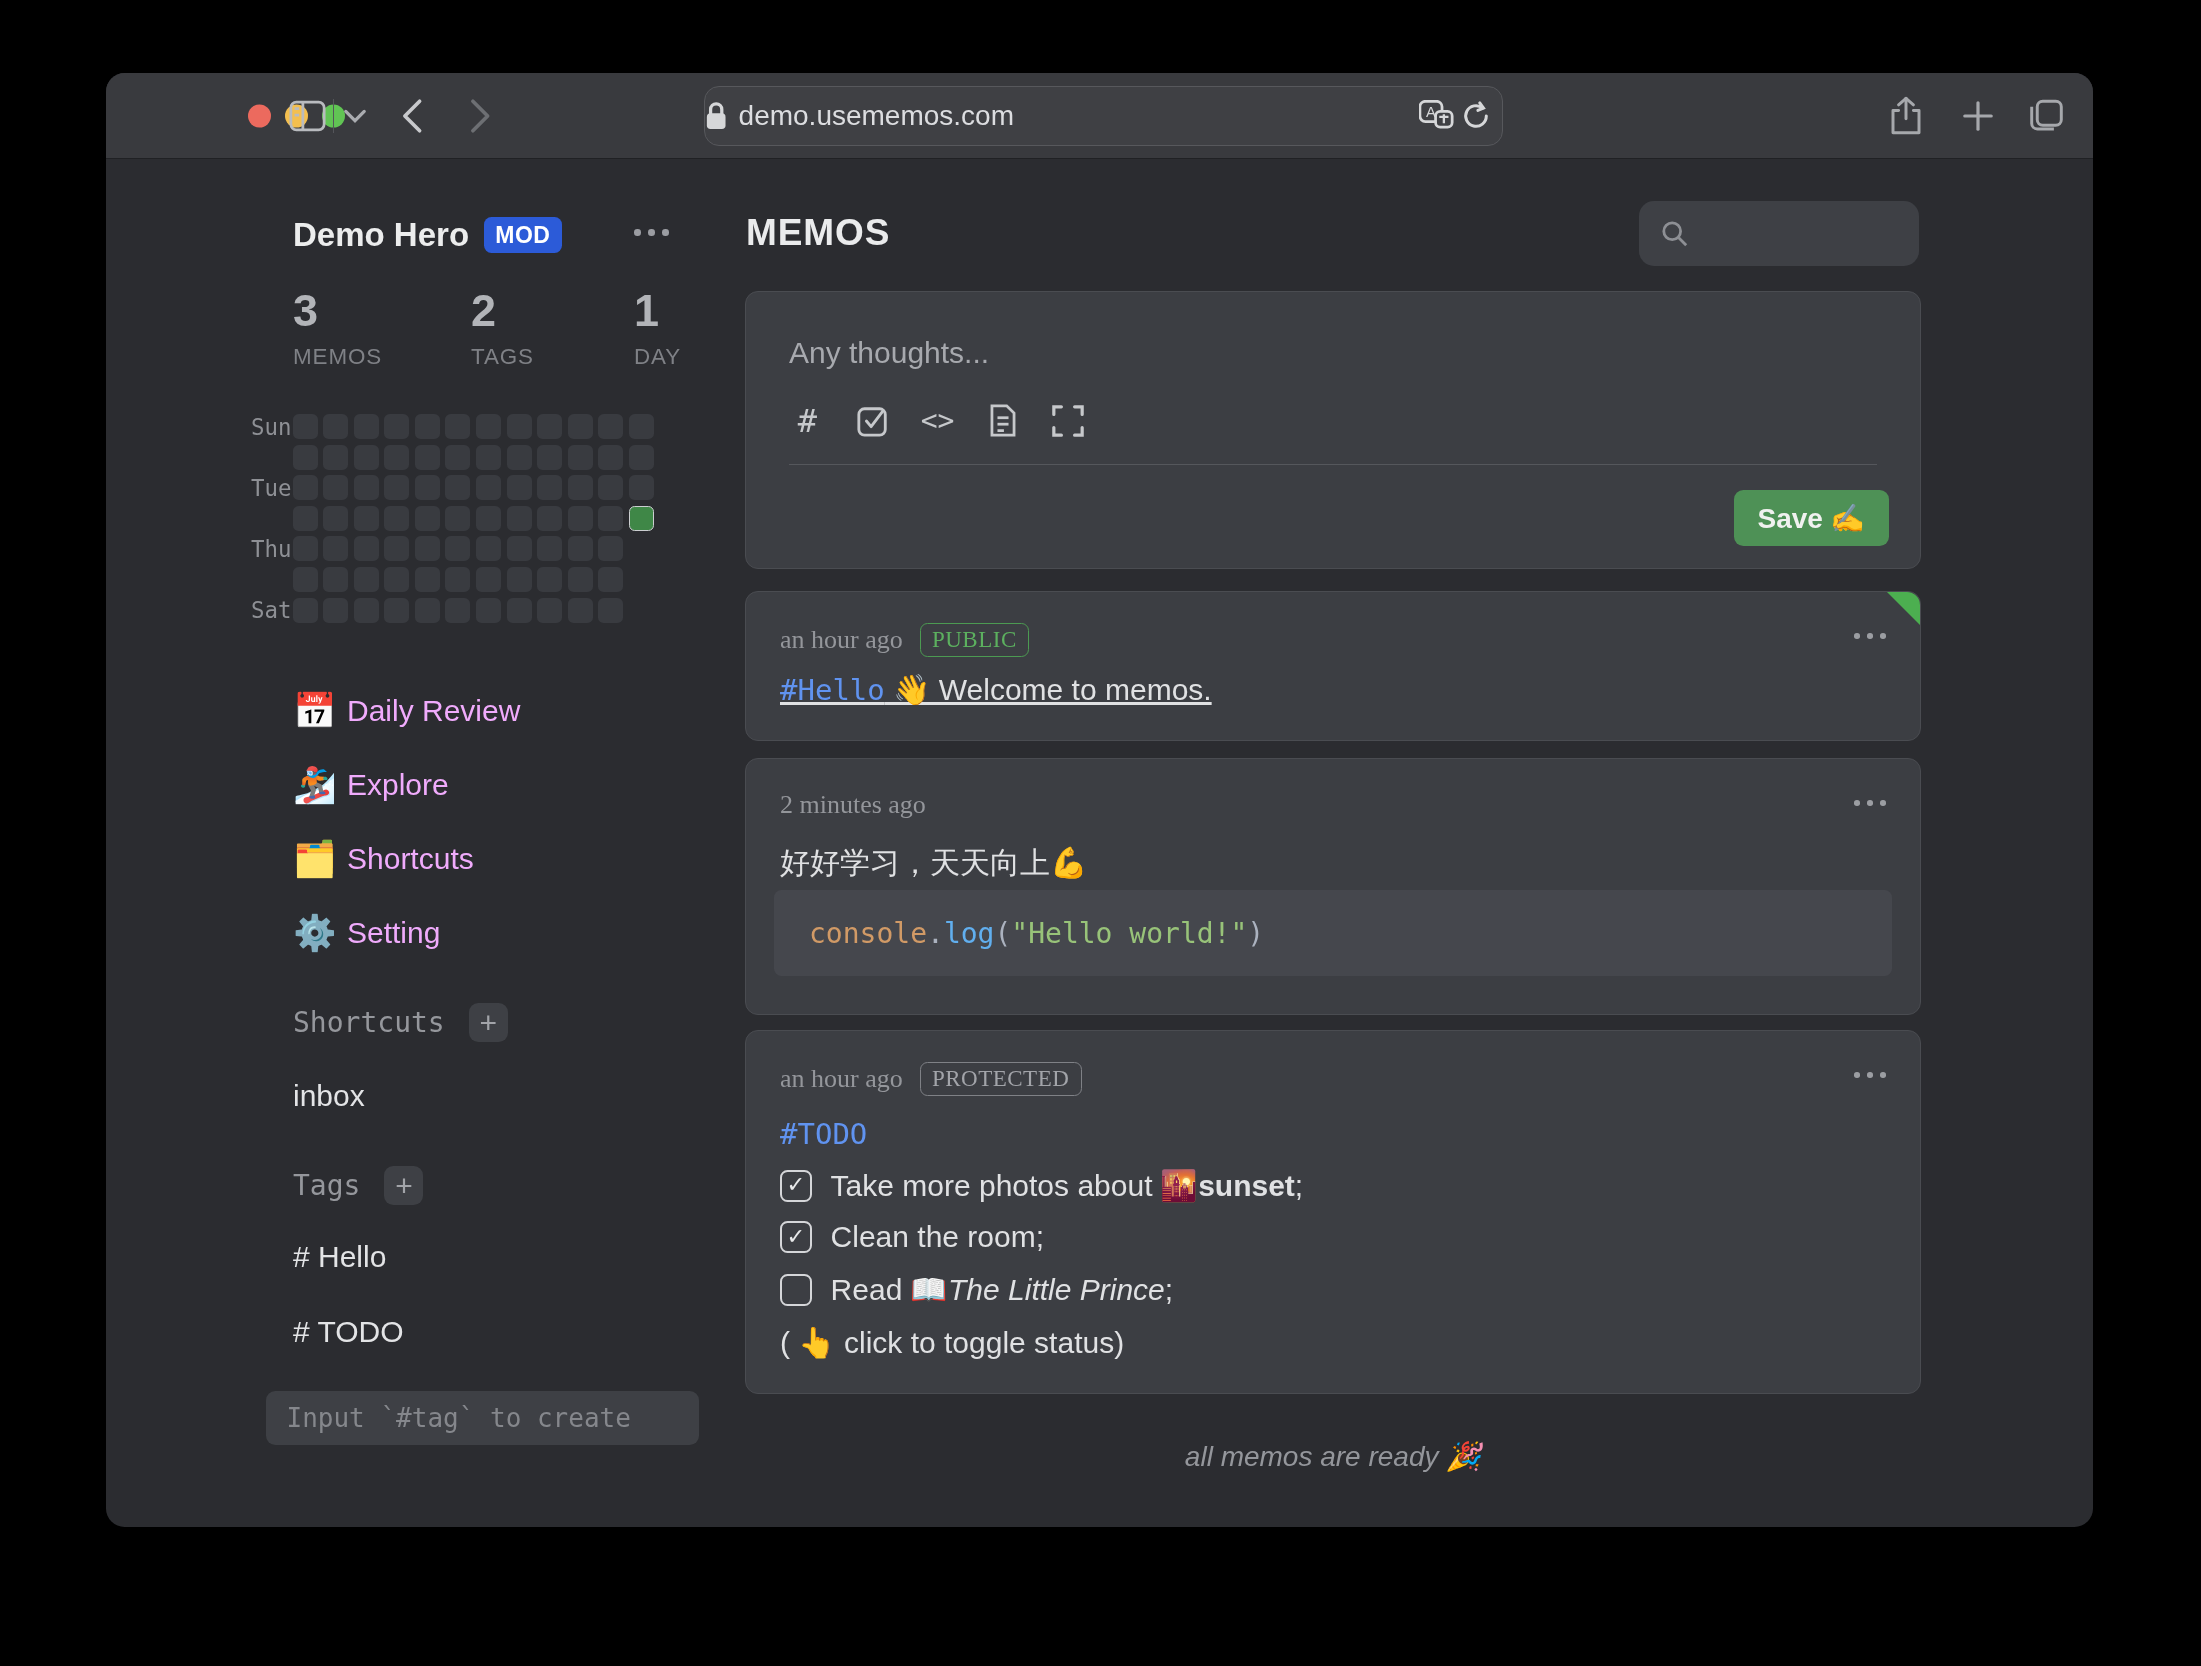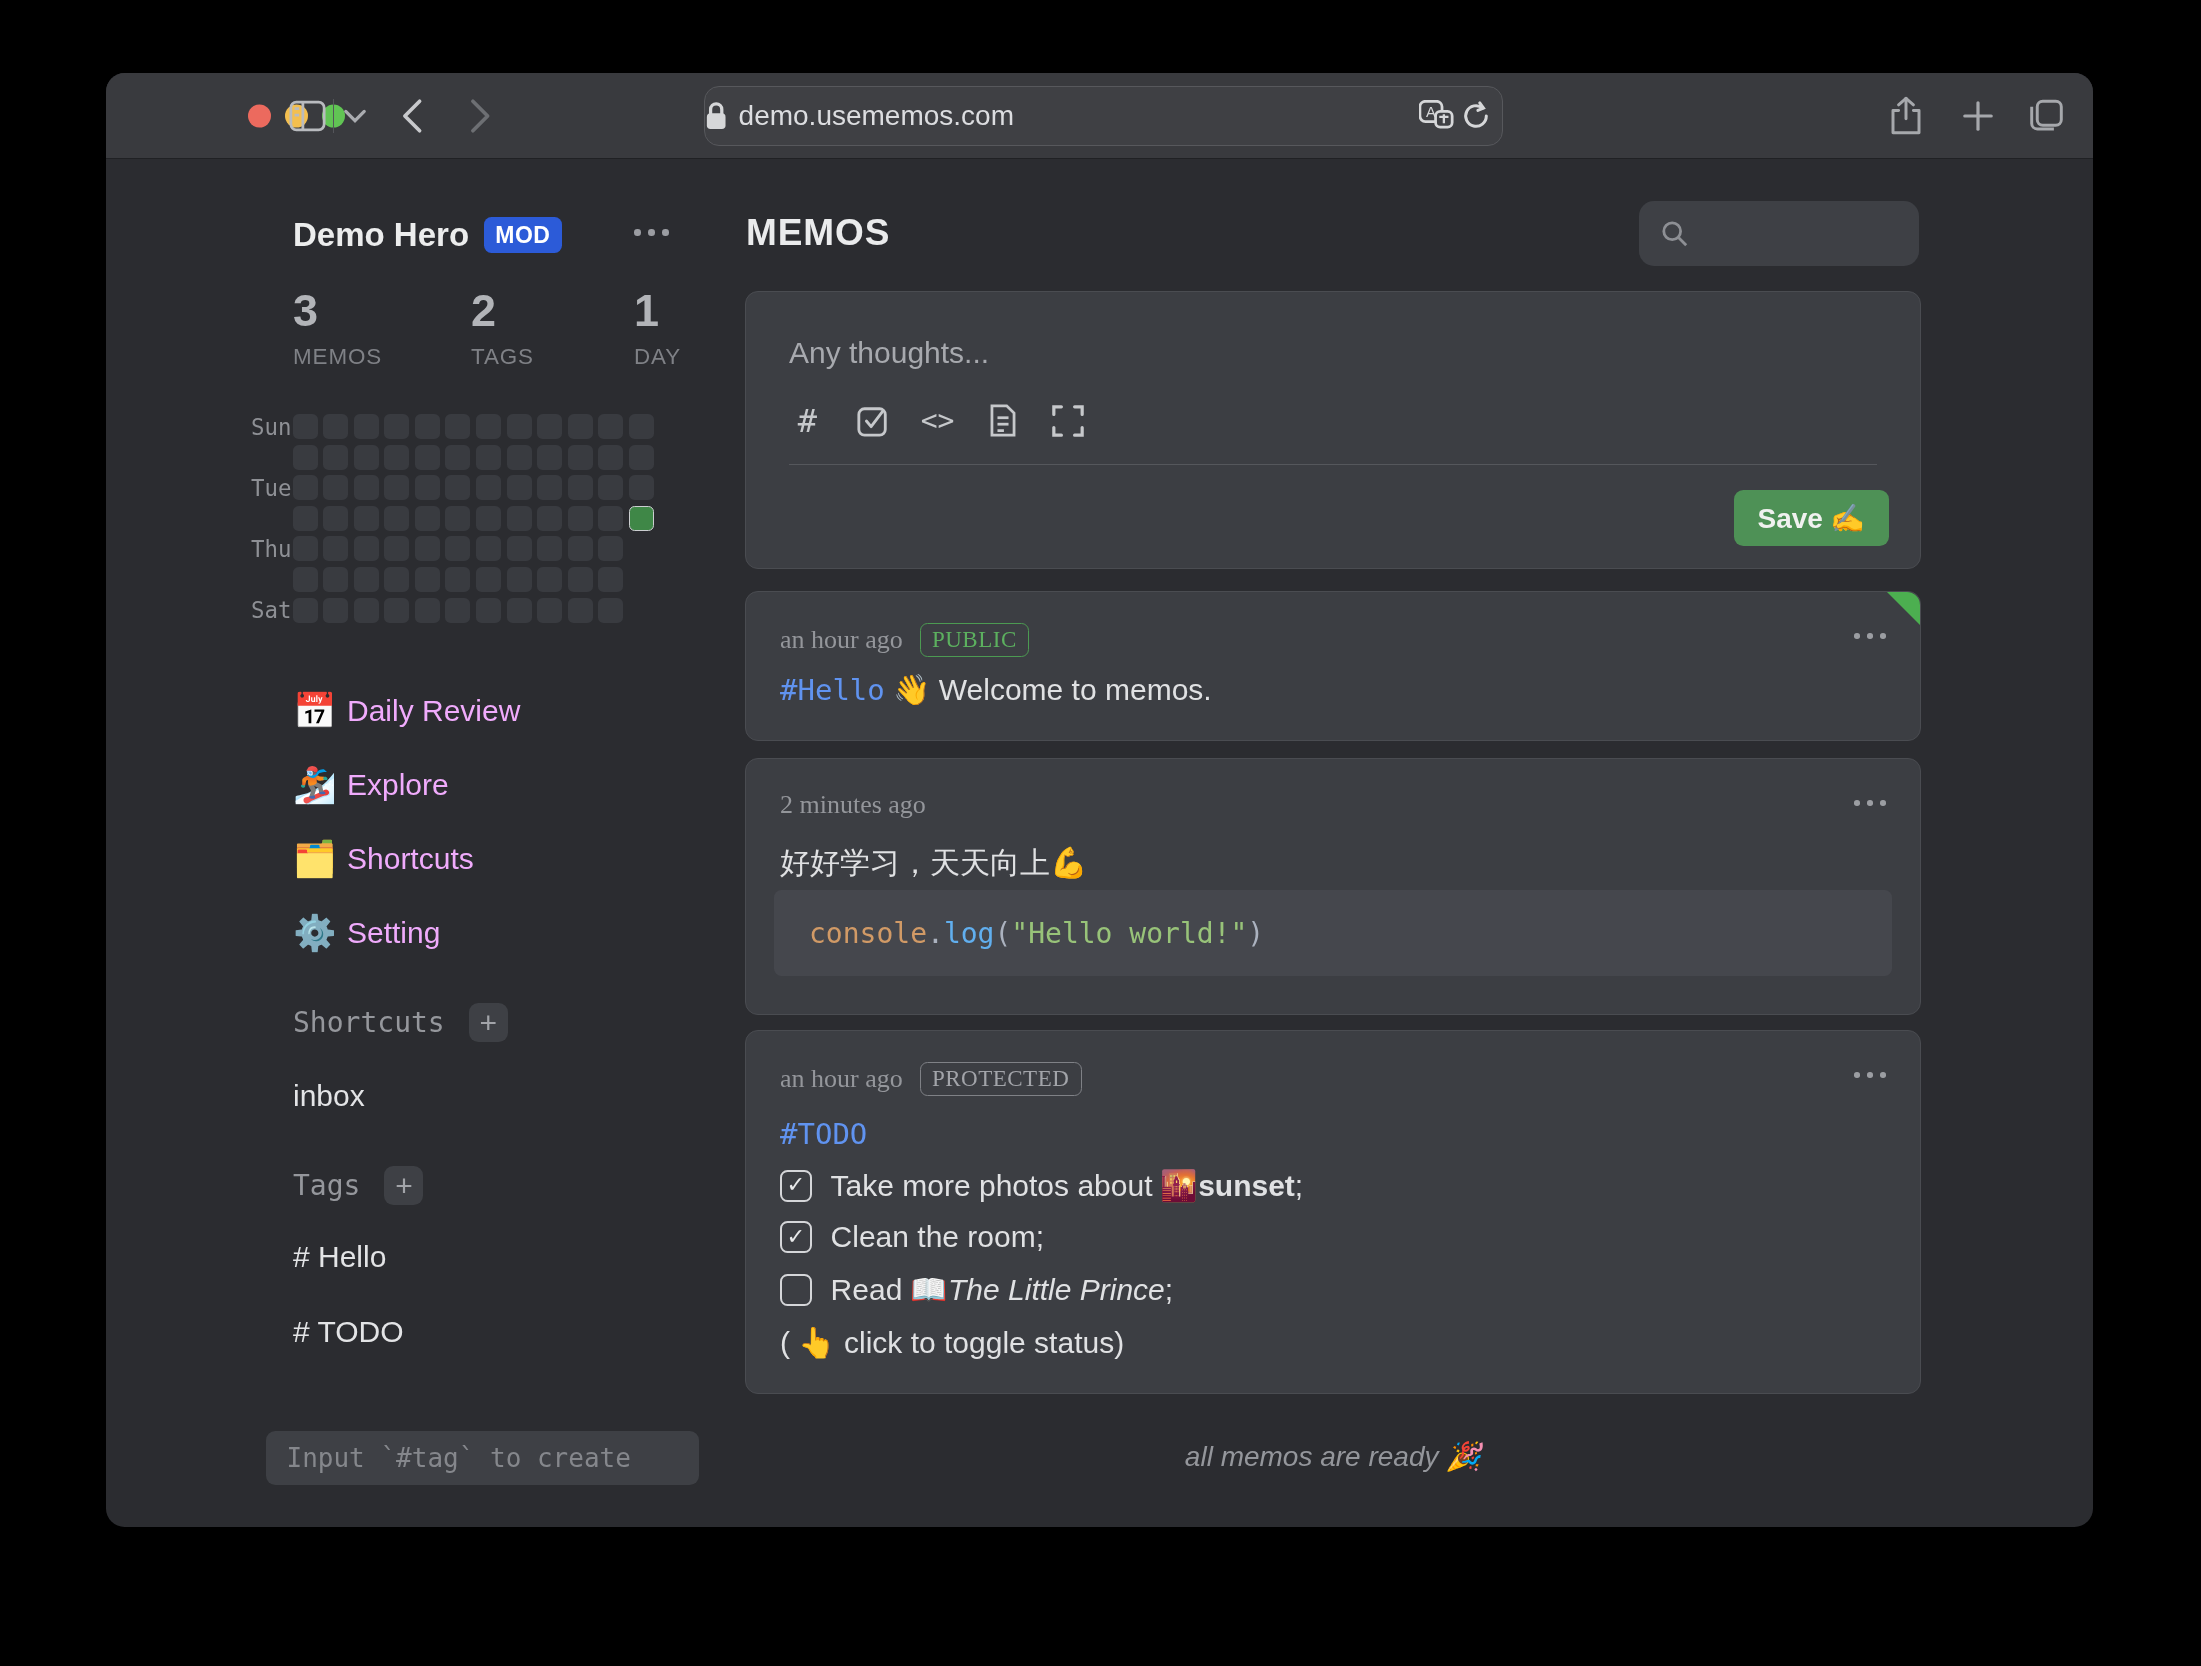--- a/index.html
+++ b/index.html
@@ -59,21 +59,21 @@
   .nav-item{position:absolute;left:187px;height:52px;display:flex;align-items:center;cursor:default;}
   .nav-emoji{width:54px;font-size:35px;line-height:52px;}
   .nav-label{font-size:30px;color:#f0abfc;}
   .side-sec{position:absolute;left:187px;display:flex;align-items:center;}
   .sec-title{font-size:28px;color:#95979c;font-family:"DejaVu Sans Mono","Liberation Mono",monospace;}
   .add-btn{margin-left:24px;width:39px;height:39px;border-radius:9.3px;background:#3e4045;color:#a2a4a9;
            font-size:30px;display:flex;align-items:center;justify-content:center;line-height:1;}
   .side-link{position:absolute;left:187px;font-size:30px;color:#e3e4e6;}
   .tag-input{position:absolute;left:160px;top:1231px;width:433px;height:54px;border-radius:9.3px;
              background:#3e4045;border:none;outline:none;color:#f97316;font-size:26px;padding-left:20.5px;
-             font-family:"DejaVu Sans Mono","Liberation Mono",monospace;margin-top:40px;}
+             font-family:"DejaVu Sans Mono","Liberation Mono",monospace;}
   .tag-input::placeholder{color:#85878c;opacity:1;}
   
   .page-title{position:absolute;left:43px;top:52px;font-size:37px;font-weight:bold;color:#eaebec;letter-spacing:0.9px;}
   .searchbox{position:absolute;left:936px;top:41px;width:280px;height:65px;border-radius:15px;
              background:#3e4045;display:flex;align-items:center;padding-left:22.4px;}
   .card{position:absolute;left:42px;width:1176px;background:var(--card);
         border:0.9px solid var(--card-border);border-radius:13px;}
   .memo-head{position:absolute;left:34px;top:31px;display:flex;align-items:center;font-family:Liberation Serif, serif;}
   .memo-time{font-size:26px;color:#94969b;}
   .badge{margin-left:17px;font-size:23px;border-radius:7.5px;padding:2.8px 11.2px;letter-spacing:0.5px;}
@@ -413,21 +413,21 @@
           </div>
         <div class="memo-head">
           <span class="memo-time">an hour ago</span>
           <span class="badge public">PUBLIC</span>
         </div>
         <span class="dots memo-more">
             <i></i>
             <i></i>
             <i></i>
           </span>
-        <div class="memo-body" style="top:80px;">
+        <div class="memo-body" style="top:80px;text-decoration:underline;">
           <span class="tag-ref">#Hello</span><span> 👋 Welcome to memos.</span>
         </div>
       </section>
 
       <section class="card" style="top:598px;height:257px;">
         <div class="memo-head">
           <span class="memo-time">2 minutes ago</span>
         </div>
         <span class="dots memo-more">
             <i></i>

